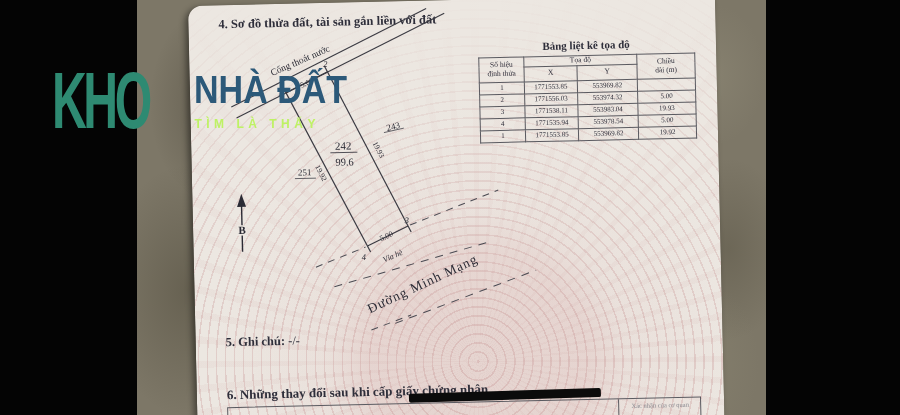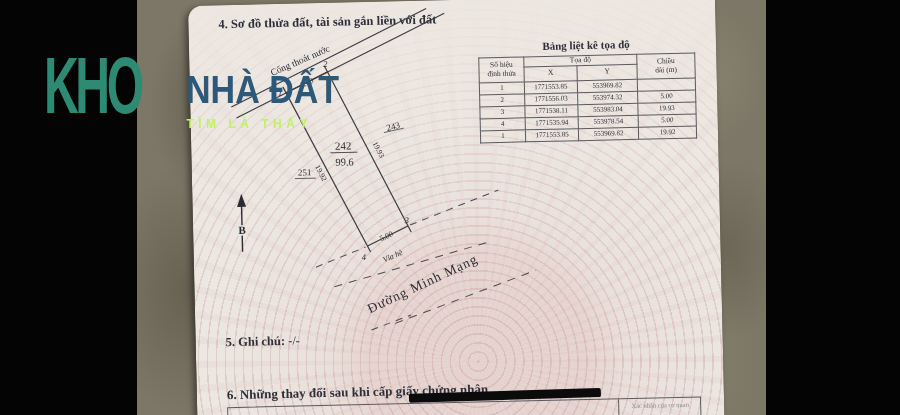--- a/index.html
+++ b/index.html
@@ -42,21 +42,21 @@
   .h6{position:absolute;left:30px;top:382px;font-size:13px;font-weight:bold;white-space:nowrap;}
   .redact{position:absolute;left:212px;top:392px;width:192px;height:9px;background:#0b0b0b;
           border-radius:2px;transform:rotate(-.4deg);}
   .btable{position:absolute;left:30px;top:402px;width:472px;height:44px;border:1.2px solid #5a5a60;}
   .btable .div{position:absolute;left:390px;top:0;width:1px;height:100%;background:#5a5a60;}
   .btable .cellhdr{position:absolute;left:394px;top:3px;width:76px;font-size:6.5px;color:#8a8a90;
                    text-align:center;line-height:7px;}
   svg.diagram{position:absolute;left:0;top:0;}
   svg.diagram text{font-family:"Liberation Serif",serif;fill:#2b2b35;}
   
-  .logo{position:absolute;left:44px;top:46px;display:flex;align-items:flex-start;}
+  .logo{position:absolute;left:52px;top:46px;display:flex;align-items:center;}
   .logo-kho{font-family:"Liberation Sans",sans-serif;font-weight:900;font-size:56px;
     letter-spacing:-4px;line-height:1;transform:scale(.86,1.42);transform-origin:0 0;}
   .logo-right{margin-left:30px;margin-top:24px;}
   .logo-nhadat{font-family:"Liberation Sans",sans-serif;font-weight:900;font-size:37px;
     line-height:1;letter-spacing:0;transform:scale(.92,1.05);transform-origin:0 0;white-space:nowrap;}
   .logo-slogan{font-family:"Liberation Sans",sans-serif;font-weight:bold;font-size:12px;
     letter-spacing:4.5px;margin-top:10px;white-space:nowrap;}
   
   .crop-btn{position:absolute;left:793px;top:19px;background:#2e2e31;color:#fff;
     font-family:"Liberation Sans",sans-serif;font-weight:bold;font-size:15px;

